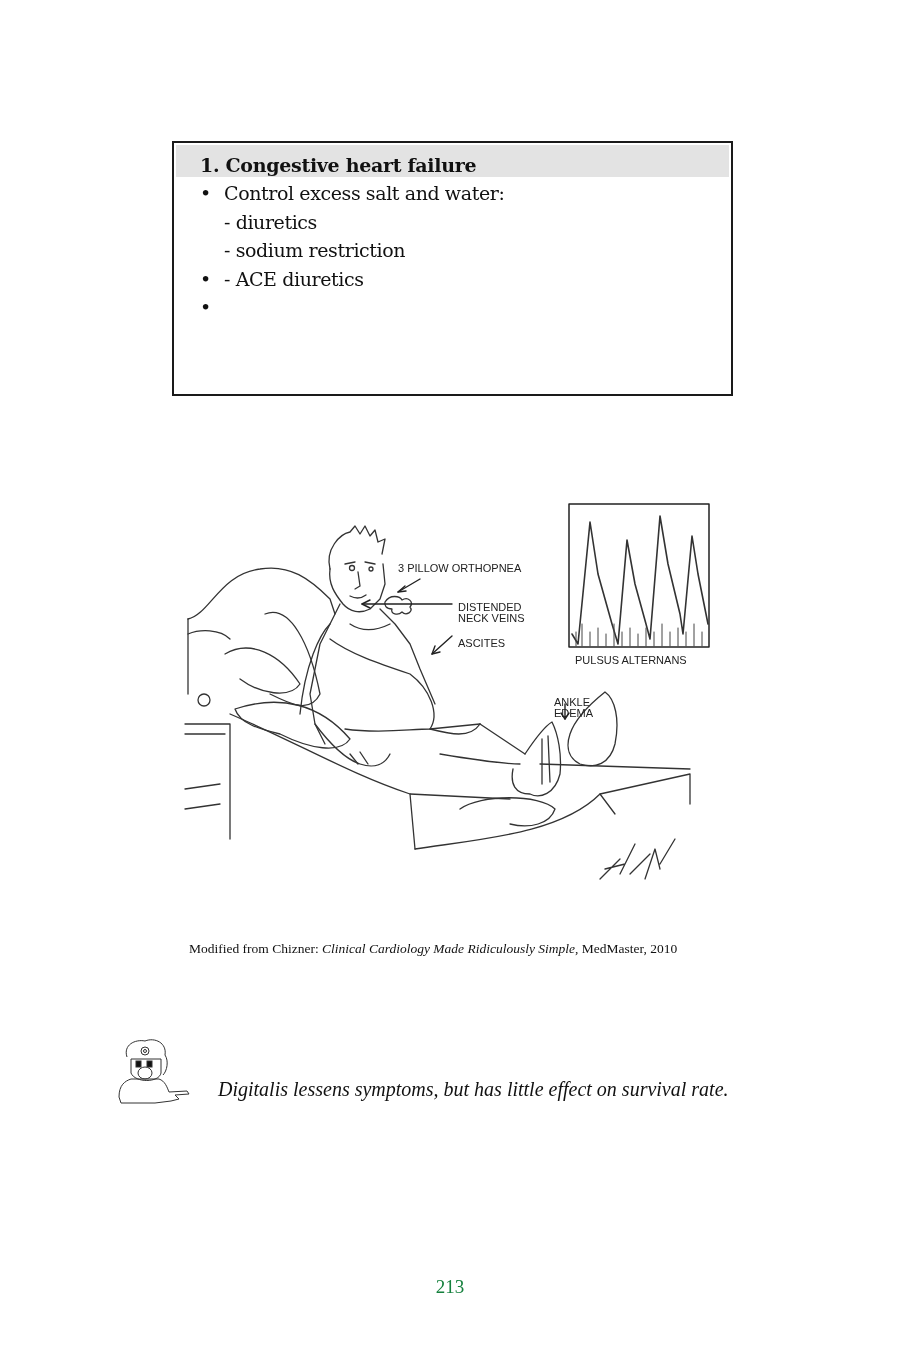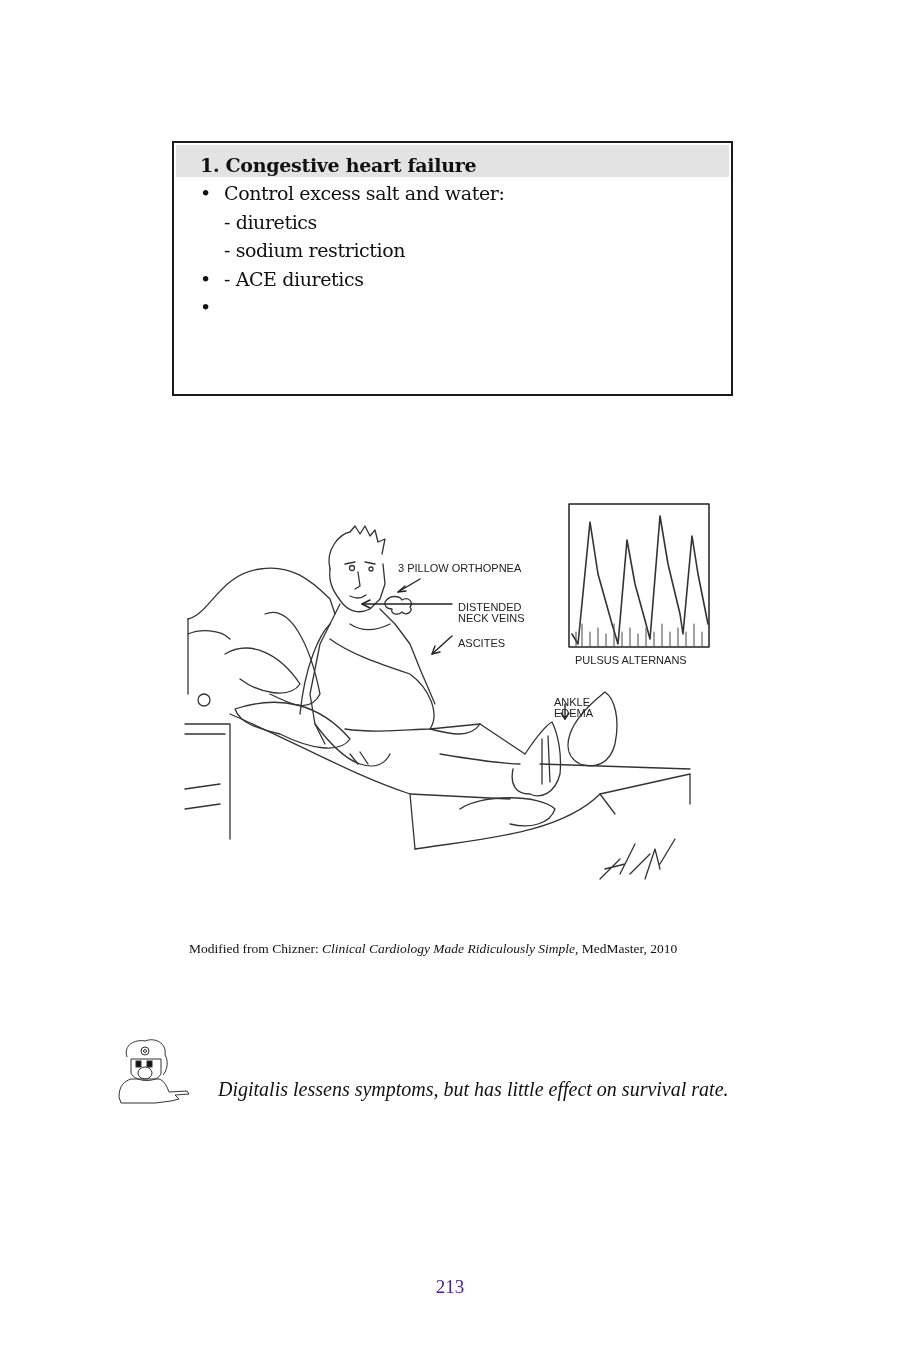--- a/index.html
+++ b/index.html
@@ -17,21 +17,21 @@
   .illustration { position:absolute; left:180px; top:464px; width:540px; height:430px; }
   .illustration svg { width:100%; height:100%; }
   .lbl { font-family:"Liberation Sans", sans-serif; font-size:11px; fill:#222; }
 
   .caption { position:absolute; left:189px; top:941px; font-family:"Liberation Serif", serif; font-size:13.5px; color:#111; white-space:nowrap; }
   .caption i { }
 
   .tip { position:absolute; left:115px; top:1037px; width:80px; height:72px; }
   .tip-text { position:absolute; left:200px; top:1078px; font-family:"Liberation Serif", serif; font-style:italic; font-size:20px; color:#111; white-space:nowrap;margin-left:18px; }
 
-  .page-num { position:absolute; left:0; width:900px; top:1276px; text-align:center; font-family:"Liberation Serif", serif; font-size:19px; color:#4c1d95; }
+  .page-num { position:absolute; left:0; width:900px; top:1276px; text-align:center; font-family:"Liberation Serif", serif; font-size:19px; color:#15803d; }
 </style>
 </head>
 <body>
 
 <div class="box">
   <div class="box-head">
     <div class="box-title">1. Congestive heart failure</div>
   </div>
   <div class="box-body">
     <div class="line bullet"><span class="dot">•</span><span>Control excess salt and water:</span></div>

